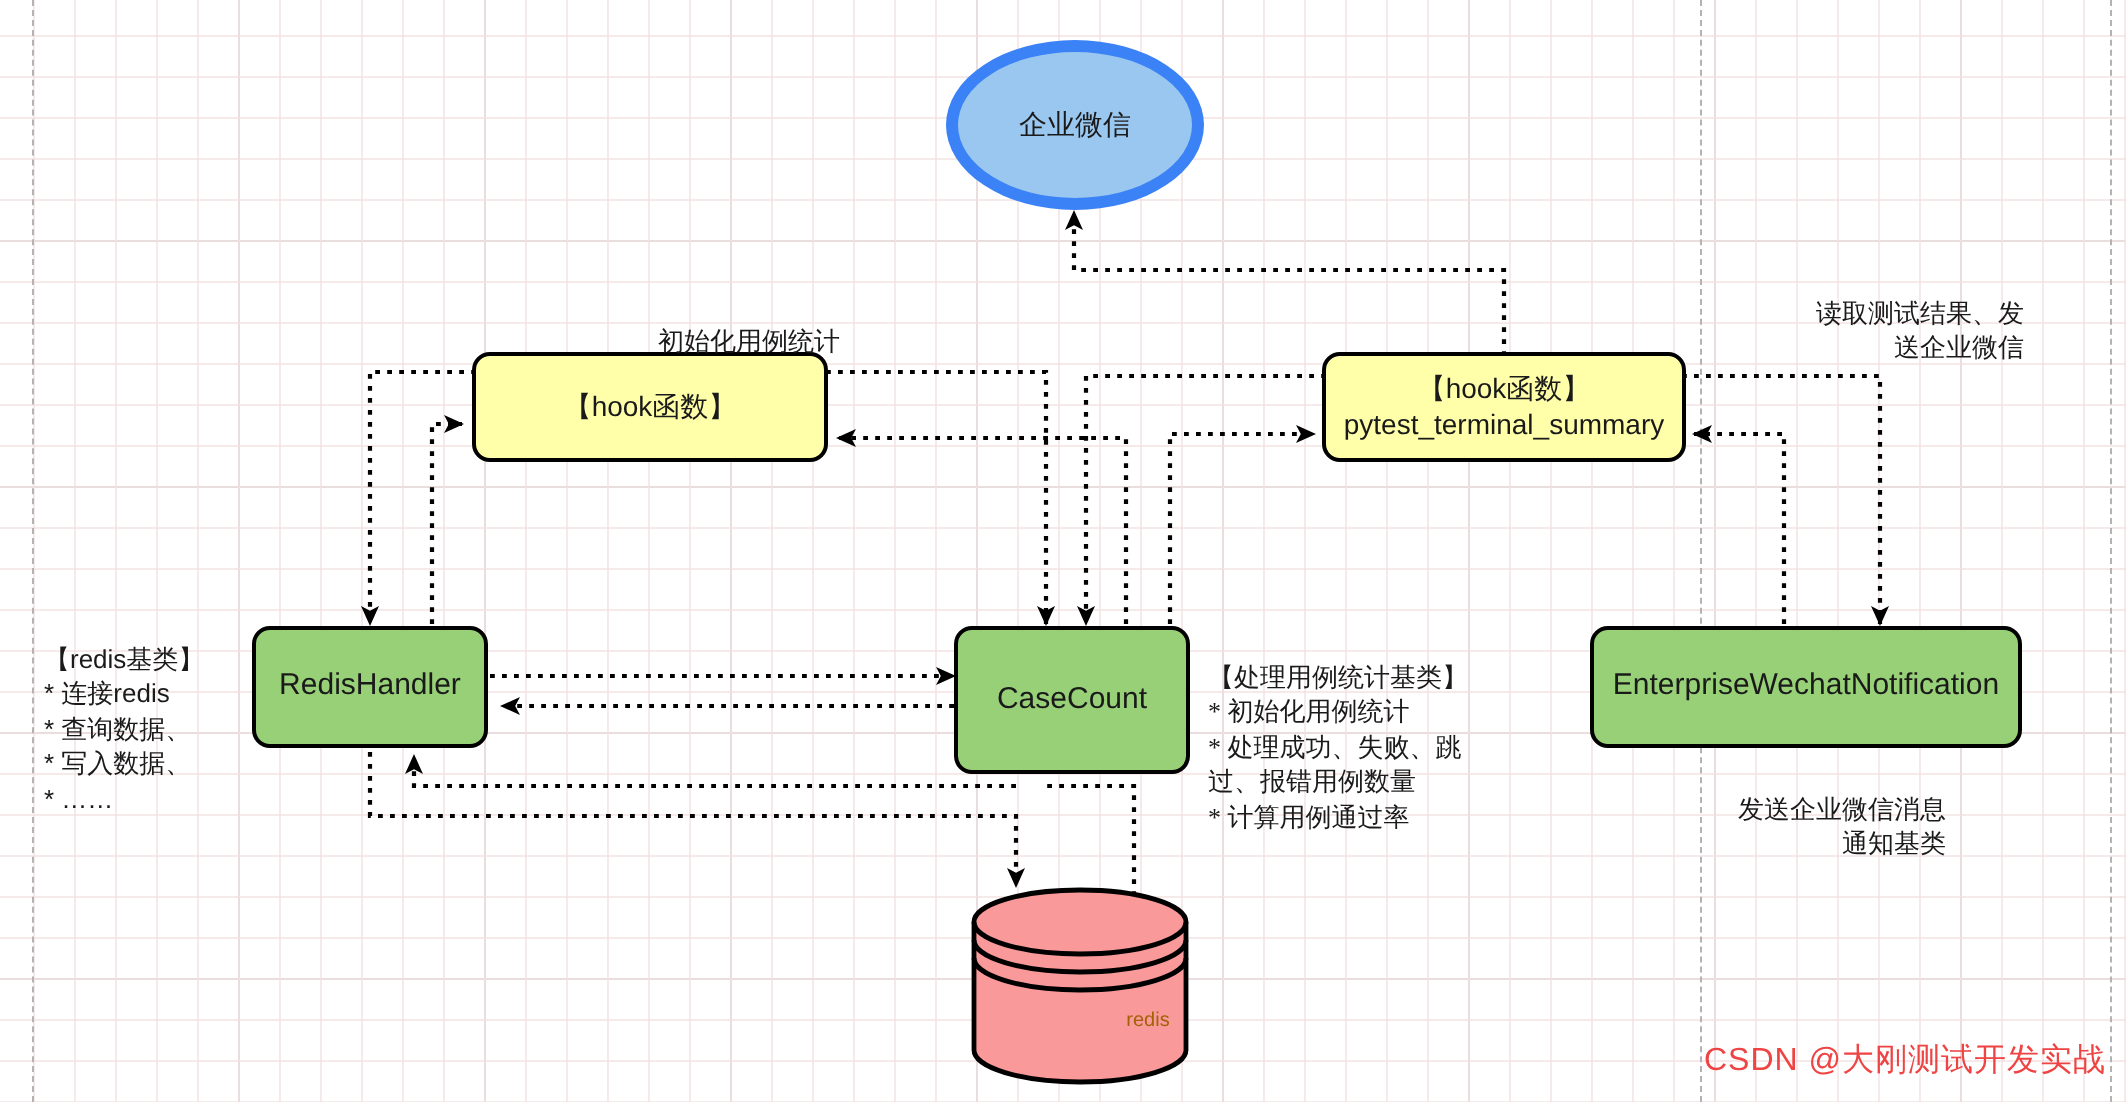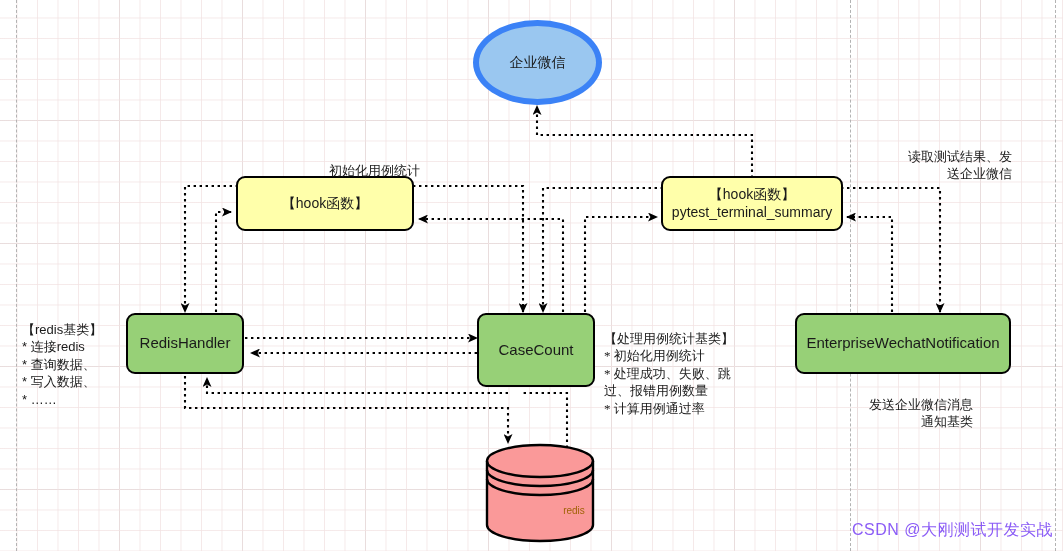--- a/index.html
+++ b/index.html
@@ -49,21 +49,21 @@
     font-size:10px;color:#a16207;top:62px;left:0;margin-left:34px;
   }
   .caption{
     position:absolute;color:#1a1a1a;font-size:13px;line-height:1.35;
     white-space:pre-line;
   }
   .caption.center{text-align:right;}
   .caption.left{text-align:left;}
   .watermark{
     position:absolute;right:10px;bottom:10px;
-    color:#8b5cf6;font-size:16px;letter-spacing:.5px;
+    color:#ef4444;font-size:16px;letter-spacing:.5px;
     white-space:nowrap;
   }
   .yline1{font-size:14px;display:block;}
 </style>
 </head>
 <body>
 
 <div id="canvas"></div>
 
 <div class="pagebreak" style="left:16px;"></div>

